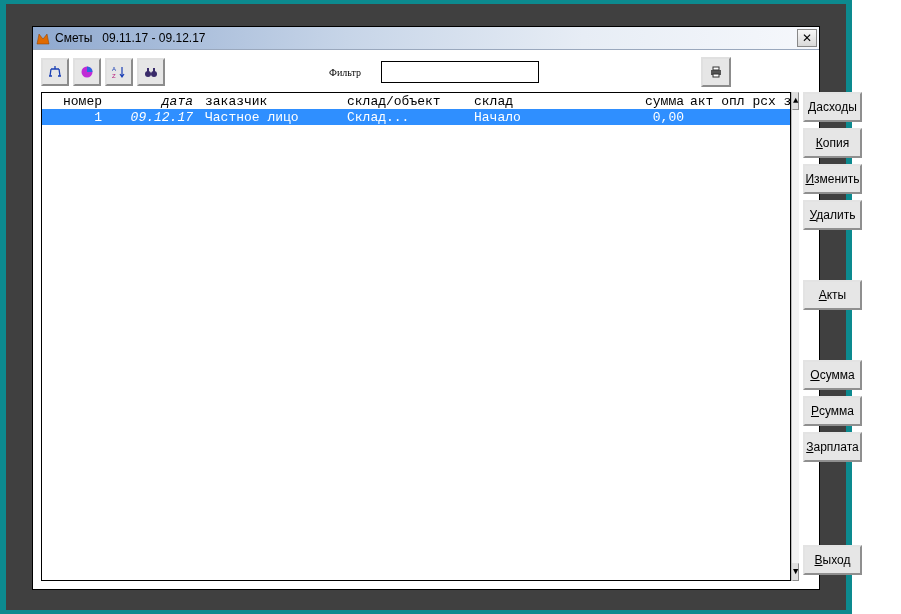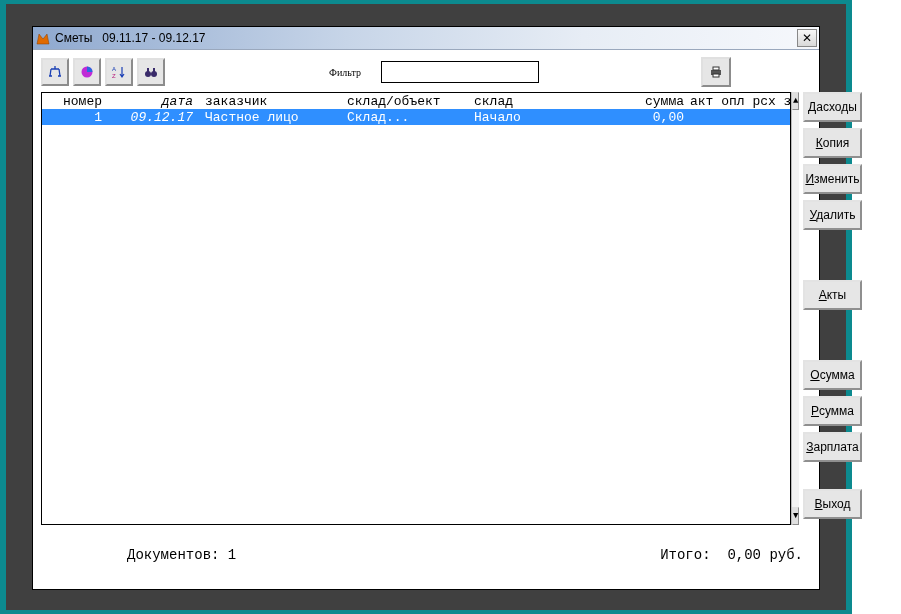--- a/index.html
+++ b/index.html
@@ -300,23 +300,15 @@
           <div class="win-btn">
               <span><span class="ul">З</span><span>арплата</span></span>
             </div>
           <div style="flex:1"></div>
           <div class="win-btn">
               <span><span class="ul">В</span><span>ыход</span></span>
             </div>
         </div>
       </div>
 
-      <div class="status-row">
-        <div class="status-left">
-          <span>Документов:</span> <span>1</span>
-        </div>
-        <div class="status-right">
-          <span>Итого:</span>  <span>0,00</span> <span>руб.</span>
-        </div>
-      </div>
     </div>
   </div>
 </div>
 
 </body></html>

